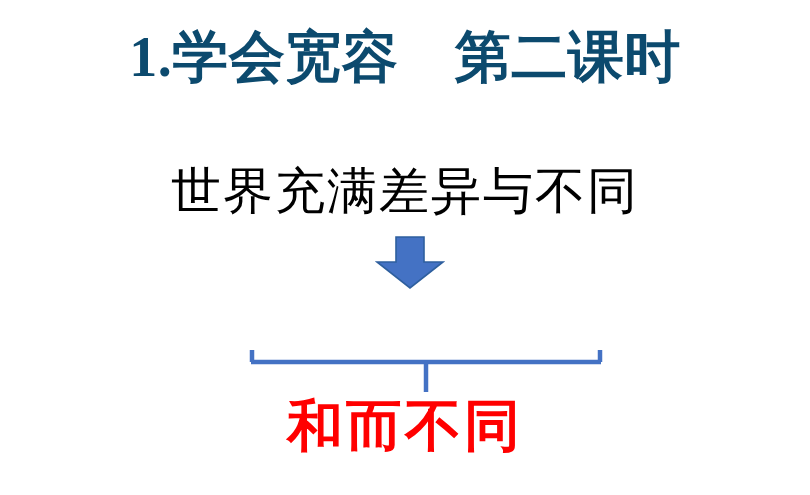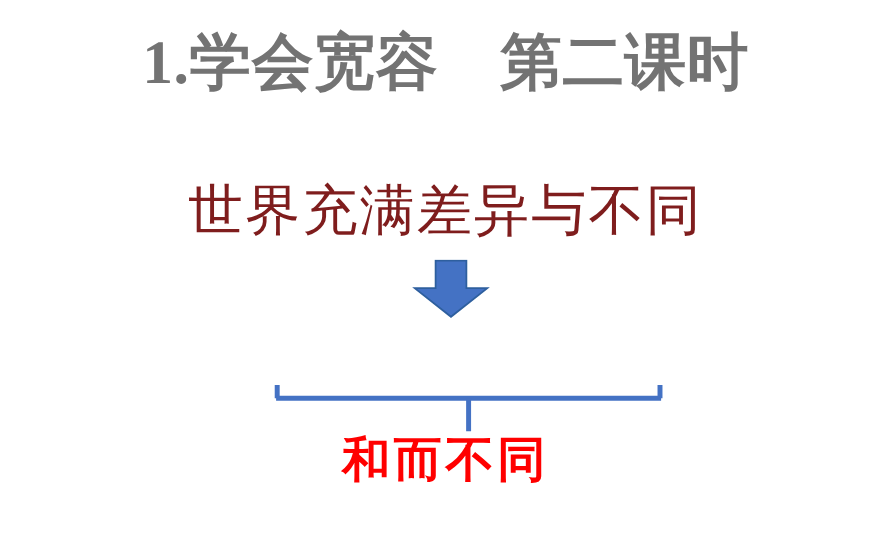--- a/index.html
+++ b/index.html
@@ -21,36 +21,36 @@
     margin: 0;
   }
 
   
   .slide-title {
     position: absolute;
     left: 0;
     top: 24px;
     width: 810px;
     text-align: center;
-    color: #737373;
+    color: #0c4a6e;
     font-family: "Liberation Serif", "DejaVu Serif", serif;
     font-weight: 700;
     font-size: 56px;
     line-height: 1.18;
     letter-spacing: 0.5px;
     white-space: pre;
   }
 
   
   .stmt {
     position: absolute;
     width: 810px;
     left: 0;
     text-align: center;
-    color: #7f1d1d;
+    color: #000000;
     font-family: "Liberation Serif", "DejaVu Serif", serif;
     font-weight: 400;
     line-height: 1.15;
     white-space: pre;
   }
   .stmt-a {
     top: 163px;
     font-size: 50px;
     letter-spacing: 2px;
   }
@@ -83,21 +83,21 @@
   
   .conclusion {
     position: absolute;
     left: 0;
     top: 394px;
     width: 810px;
     text-align: center;
     color: #ff0000;
     font-family: "Liberation Serif", "DejaVu Serif", serif;
     font-weight: 700;
-    font-size: 44px;
+    font-size: 56px;
     line-height: 1.15;
     letter-spacing: 3px;
     white-space: pre;
   }
 </style>
 </head>
 <body>
 
 <div id="slide">
 

